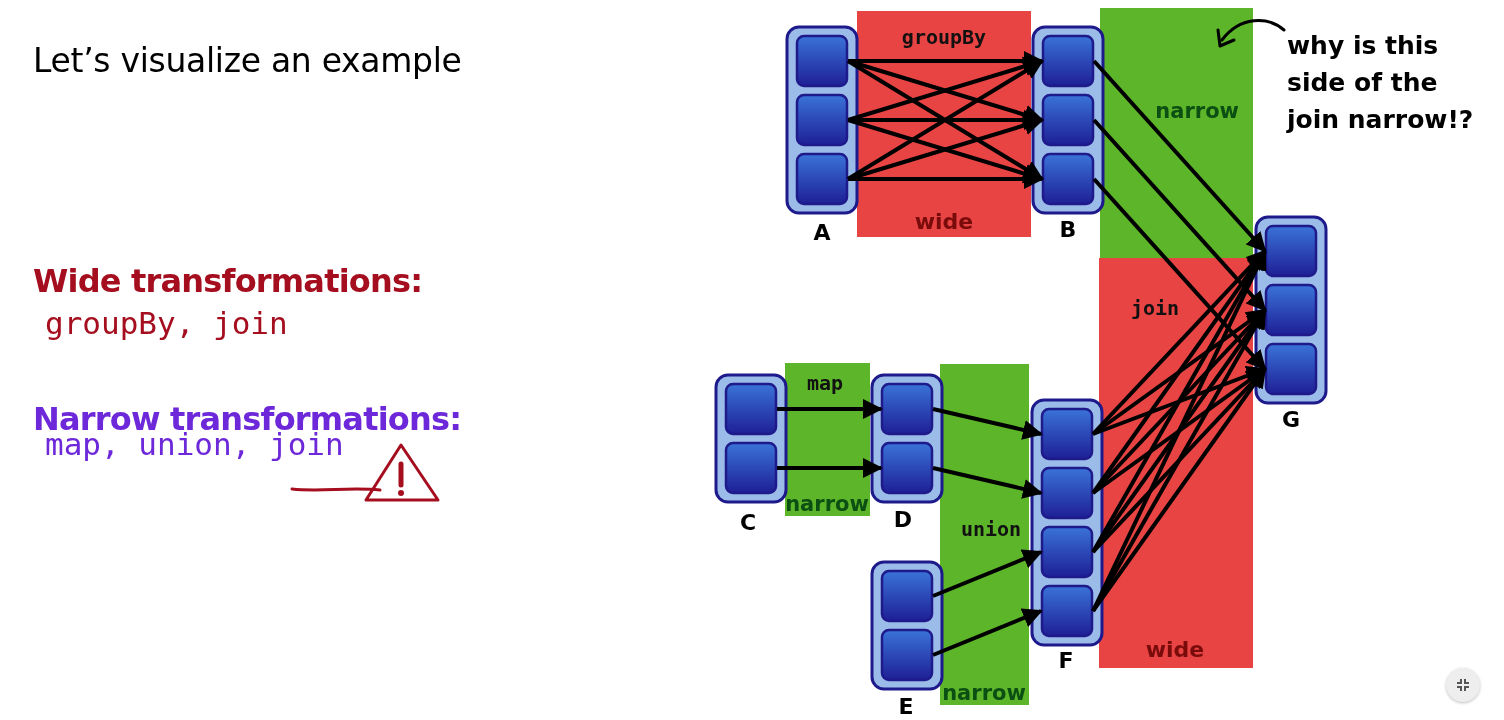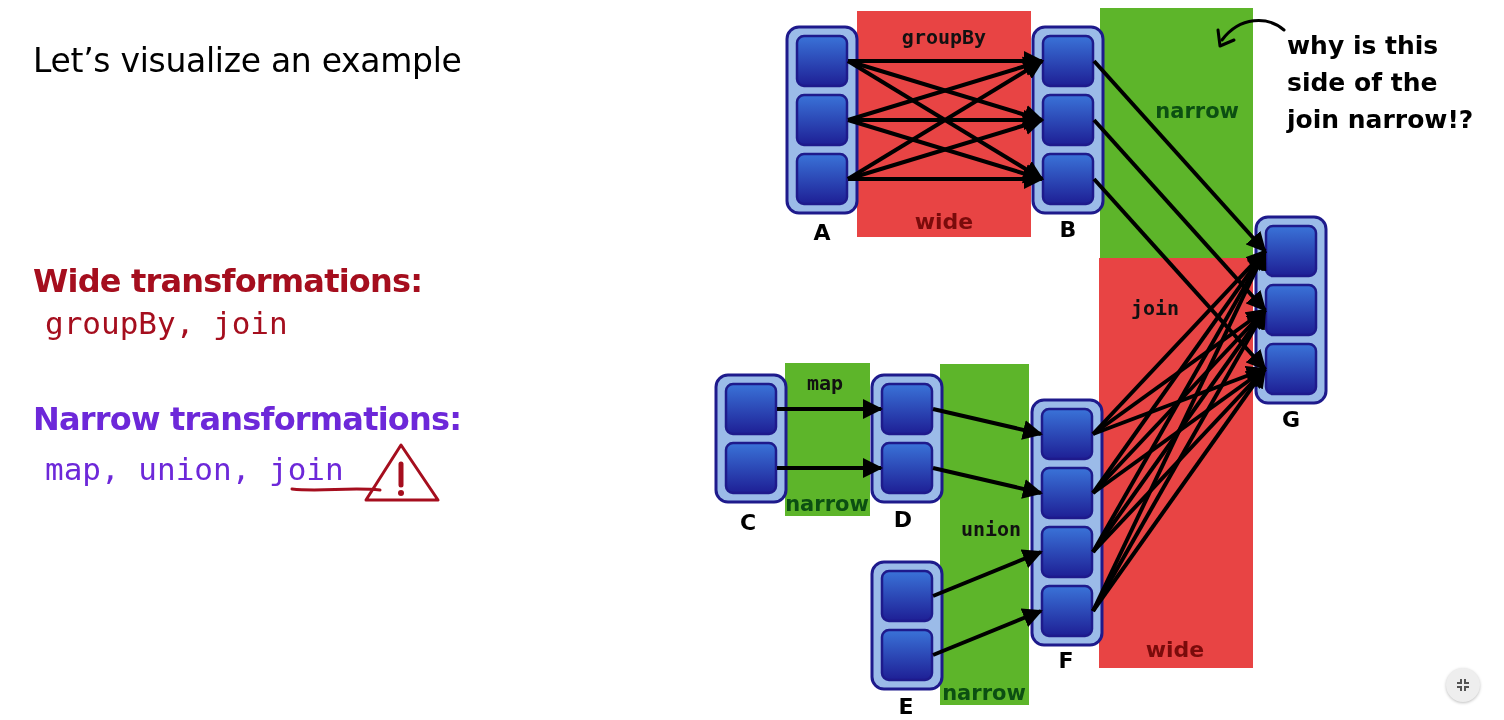--- a/index.html
+++ b/index.html
@@ -18,21 +18,21 @@
 <body>
 
 <div class="intro">
   <div>Let’s visualize an example</div>
 </div>
 
 <div class="head wide-c" style="top:262px;">Wide transformations:</div>
 <div class="code wide-c" style="top:305px;">groupBy, join</div>
 
 <div class="head narrow-c" style="top:400px;">Narrow transformations:</div>
-<div class="code narrow-c" style="top:451px;">map, union, join</div>
+<div class="code narrow-c" style="top:426px;">map, union, join</div>
 
 <svg style="position:absolute;left:280px;top:440px;" width="170" height="70">
   <path d="M12,49 C40,52 70,47 100,50" stroke="#a50e1e" stroke-width="3" fill="none" stroke-linecap="round"></path>
   <g>
     <polygon points="121,5 158,60 86,60" fill="none" stroke="#a50e1e" stroke-width="3" stroke-linejoin="round"></polygon>
     <line x1="121" y1="24" x2="121" y2="45" stroke="#a50e1e" stroke-width="5" stroke-linecap="round"></line>
     <circle cx="121" cy="53" r="3" fill="#a50e1e"></circle>
   </g>
 </svg>
 

